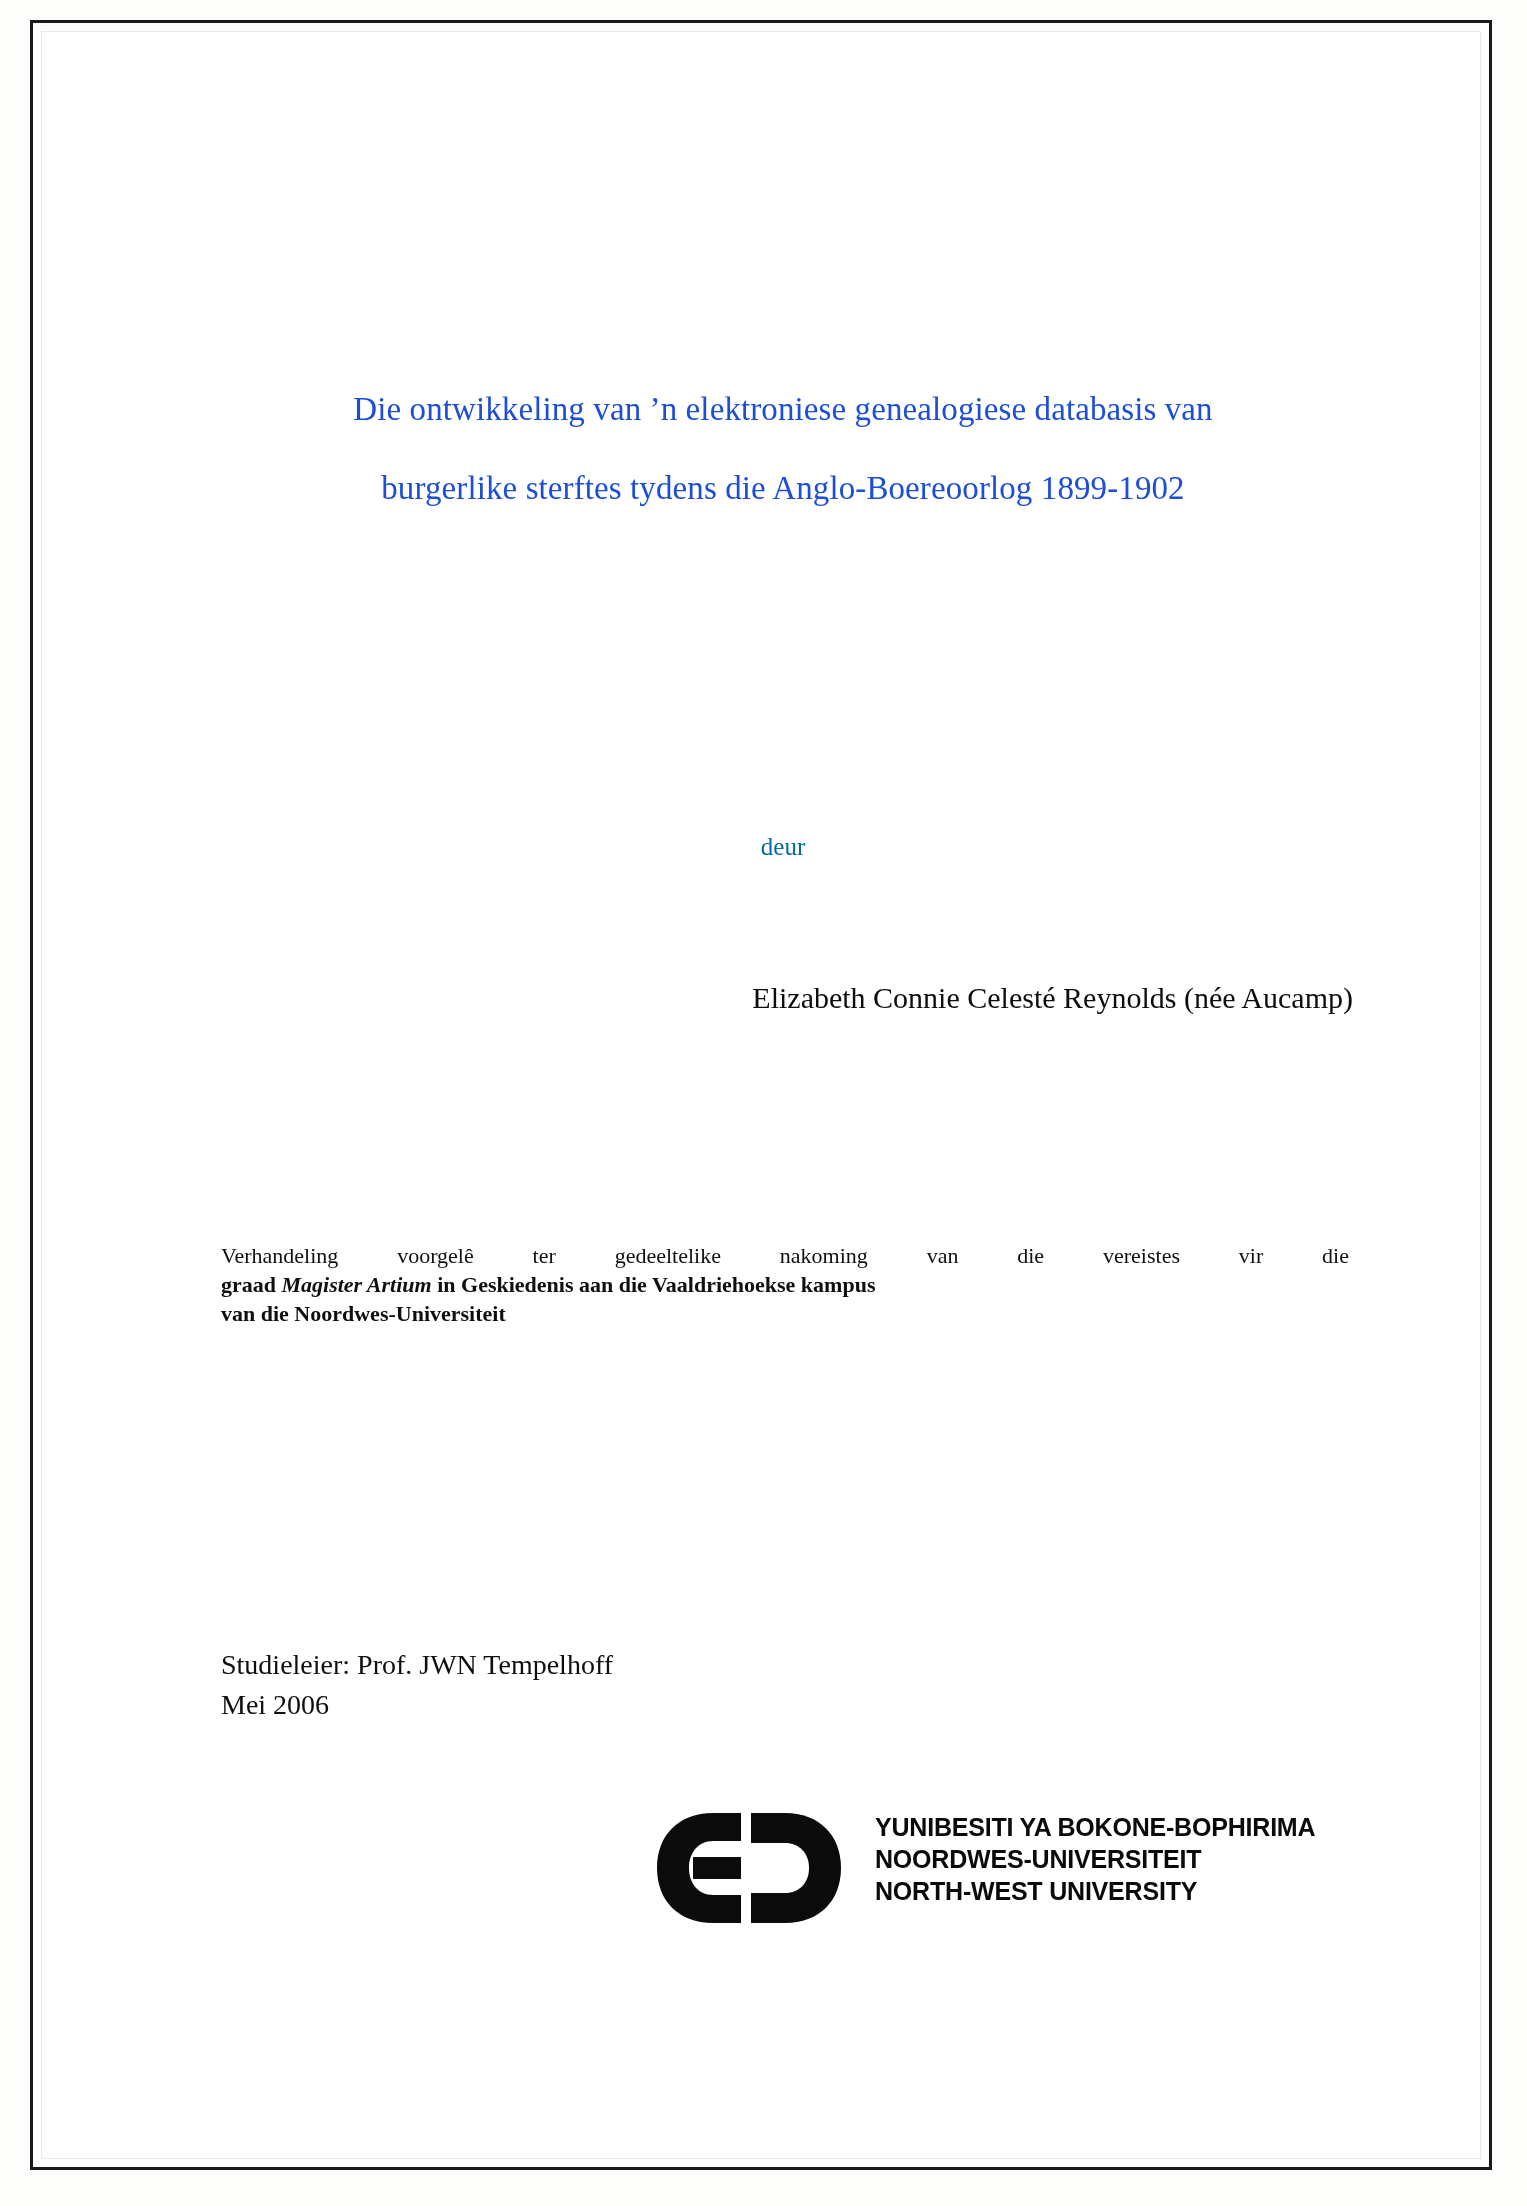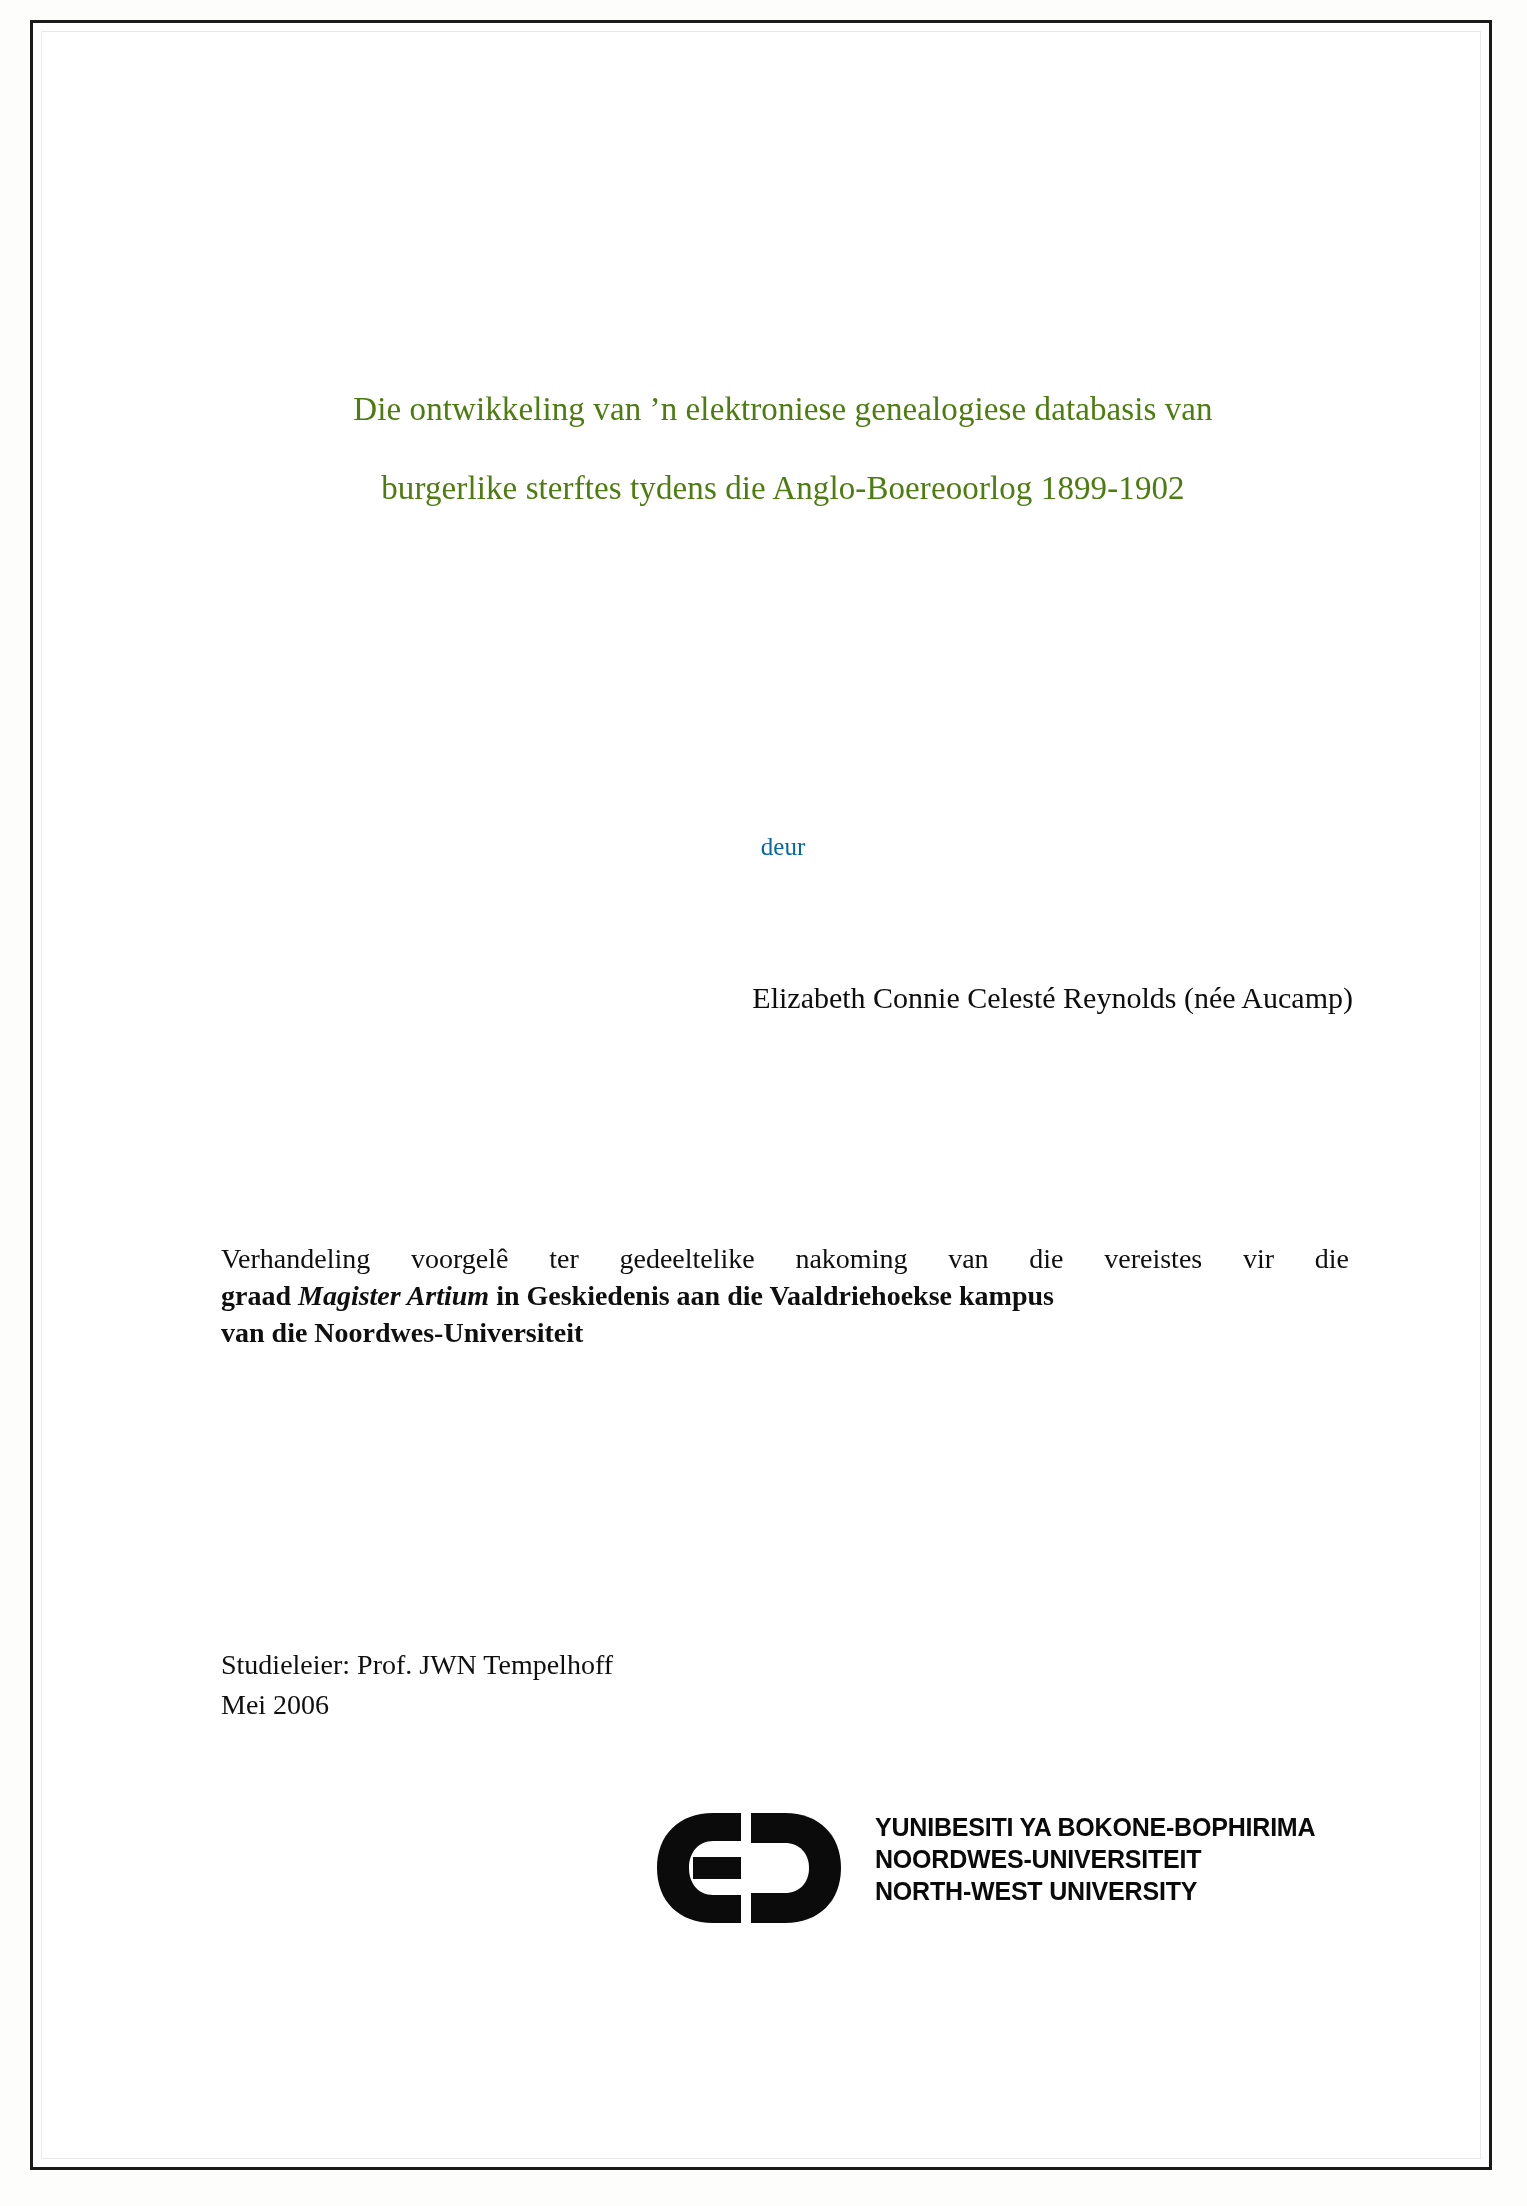--- a/index.html
+++ b/index.html
@@ -51,21 +51,21 @@
     position: absolute;
     top: 370px;
     left: 20px;
     width: 1140px;
     text-align: center;
   }
   .title-line {
     font-size: 33px;
     line-height: 1.0;
     letter-spacing: 0.1px;
-    color: #4d7c0f;
+    color: #1d4ed8;
   }
   .title-line + .title-line {
     margin-top: 46px;
   }
   .deur {
     position: absolute;
     top: 810px;
     left: 20px;
     width: 1140px;
     text-align: center;
@@ -79,21 +79,21 @@
     width: 1140px;
     text-align: right;
     font-size: 30px;
     color: #0d0d0d;
   }
   .statement {
     position: absolute;
     top: 1218px;
     left: 28px;
     width: 1128px;
-    font-size: 28px;
+    font-size: 22px;
     line-height: 1.32;
     color: #0f0f0f;
   }
   .statement .just {
     text-align: justify;
     text-align-last: justify;
   }
   .statement .row2,
   .statement .row3 {
     text-align: left;

